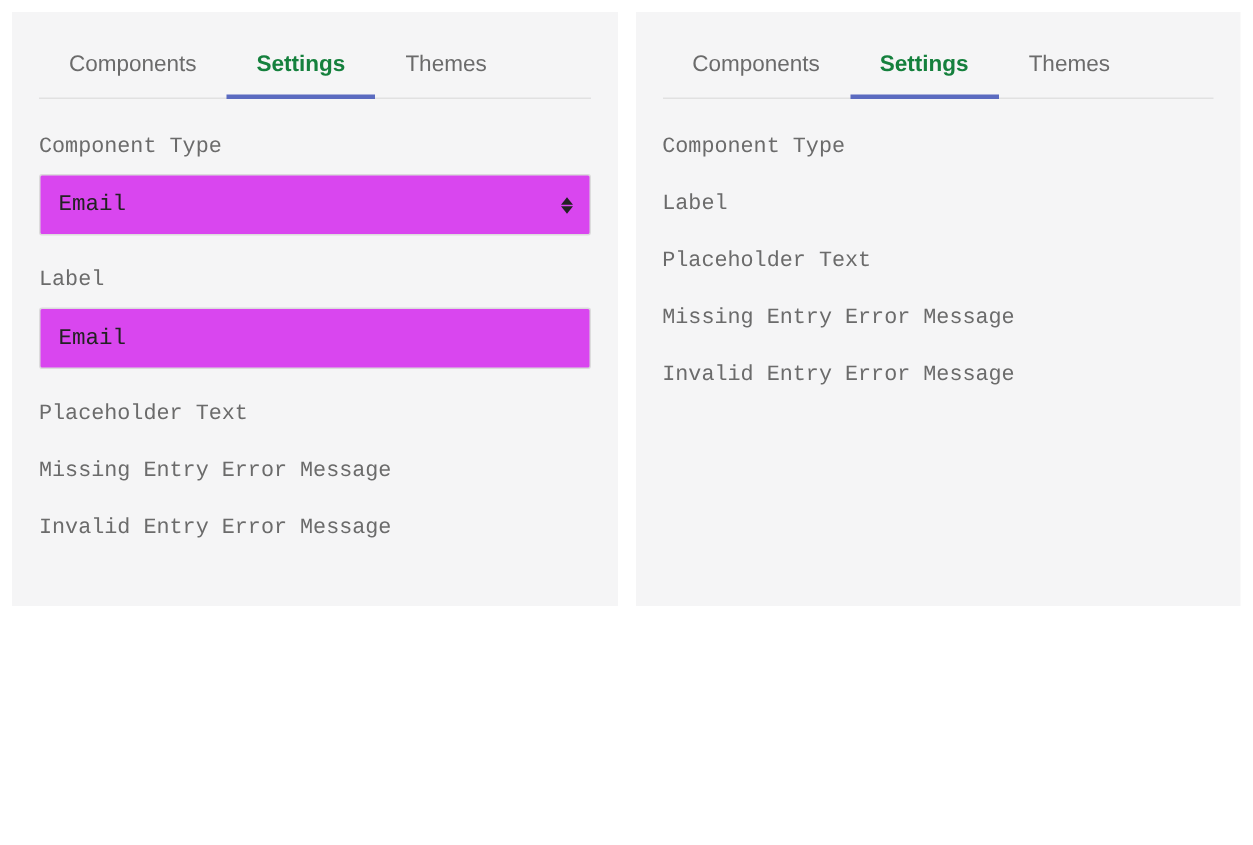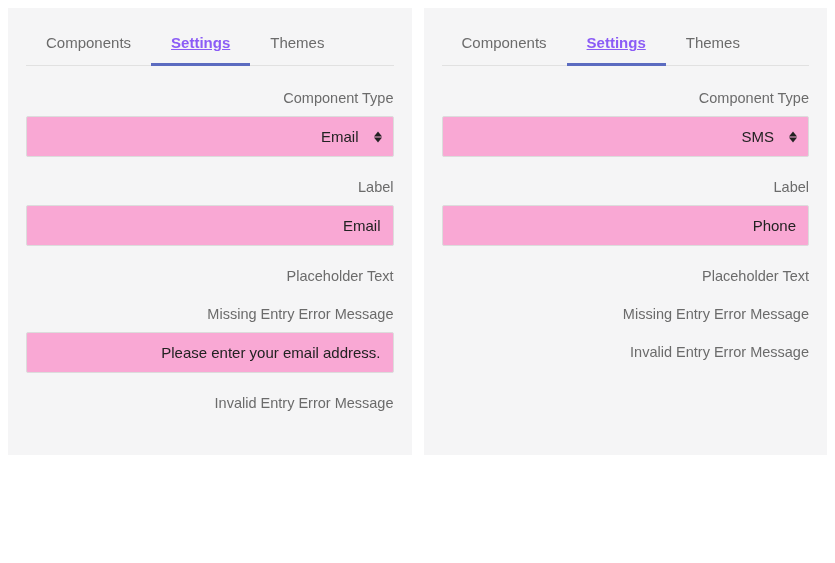--- a/index.html
+++ b/index.html
@@ -1,19 +1,18 @@
 <!DOCTYPE html>
 <html><head>
   <meta charset="utf-8">
   <style>
     * {
       box-sizing: border-box;
       margin: 0;
       padding: 0;
-      text-align: right;
     }
     body {
       font-family: -apple-system, BlinkMacSystemFont, "Segoe UI", Helvetica, Arial, sans-serif;
       background: #ffffff;
       display: flex;
       gap: 12px;
       padding: 8px;
       width: 835px;
     }
     .panel {
@@ -29,37 +28,37 @@
     .tab {
       padding: 10px 20px 12px 20px;
       font-size: 15px;
       color: #6b6b6b;
       cursor: pointer;
       position: relative;
       border-bottom: 3px solid transparent;
       margin-bottom: -1px;
     }
     .tab.active {
-      color: #8b5cf6;
+      color: #15803d;
       font-weight: 600;
       border-bottom-color: #5b6bc0;
-      text-decoration: underline;
     }
     .field-group {
       margin-bottom: 22px;
+      font-family: Liberation Mono, monospace;
     }
     .field-label {
       font-size: 14.5px;
       color: #6b6b6b;
       margin-bottom: 10px;
       display: block;
     }
     .field-input {
       width: 100%;
-      background: #f9a8d4;
+      background: #d946ef;
       border: 1px solid #dcdcdc;
       padding: 11px 12px;
       font-size: 15px;
       color: #222;
       font-family: inherit;
       border-radius: 2px;
     }
     .select-wrap {
       position: relative;
       width: 100%;
@@ -121,46 +120,40 @@
     <label class="field-label">Label</label>
     <input class="field-input" type="text" value="Email" style="">
   </div>
 
   <div class="field-group">
     <label class="field-label">Placeholder Text</label>
   </div>
 
   <div class="field-group">
     <label class="field-label">Missing Entry Error Message</label>
-    <input class="field-input" type="text" value="Please enter your email address." style="">
   </div>
 
   <div class="field-group">
     <label class="field-label">Invalid Entry Error Message</label>
   </div>
 </div>
 
 <div class="panel">
   <div class="tabs">
     <div class="tab">Components</div>
     <div class="tab active">Settings</div>
     <div class="tab">Themes</div>
   </div>
 
   <div class="field-group">
     <label class="field-label">Component Type</label>
-    <div class="select-wrap">
-      <input class="field-input" readonly="" value="SMS" style="">
-      <span class="select-caret"></span>
-    </div>
   </div>
 
   <div class="field-group">
     <label class="field-label">Label</label>
-    <input class="field-input" type="text" value="Phone" style="">
   </div>
 
   <div class="field-group">
     <label class="field-label">Placeholder Text</label>
   </div>
 
   <div class="field-group">
     <label class="field-label">Missing Entry Error Message</label>
   </div>
 

